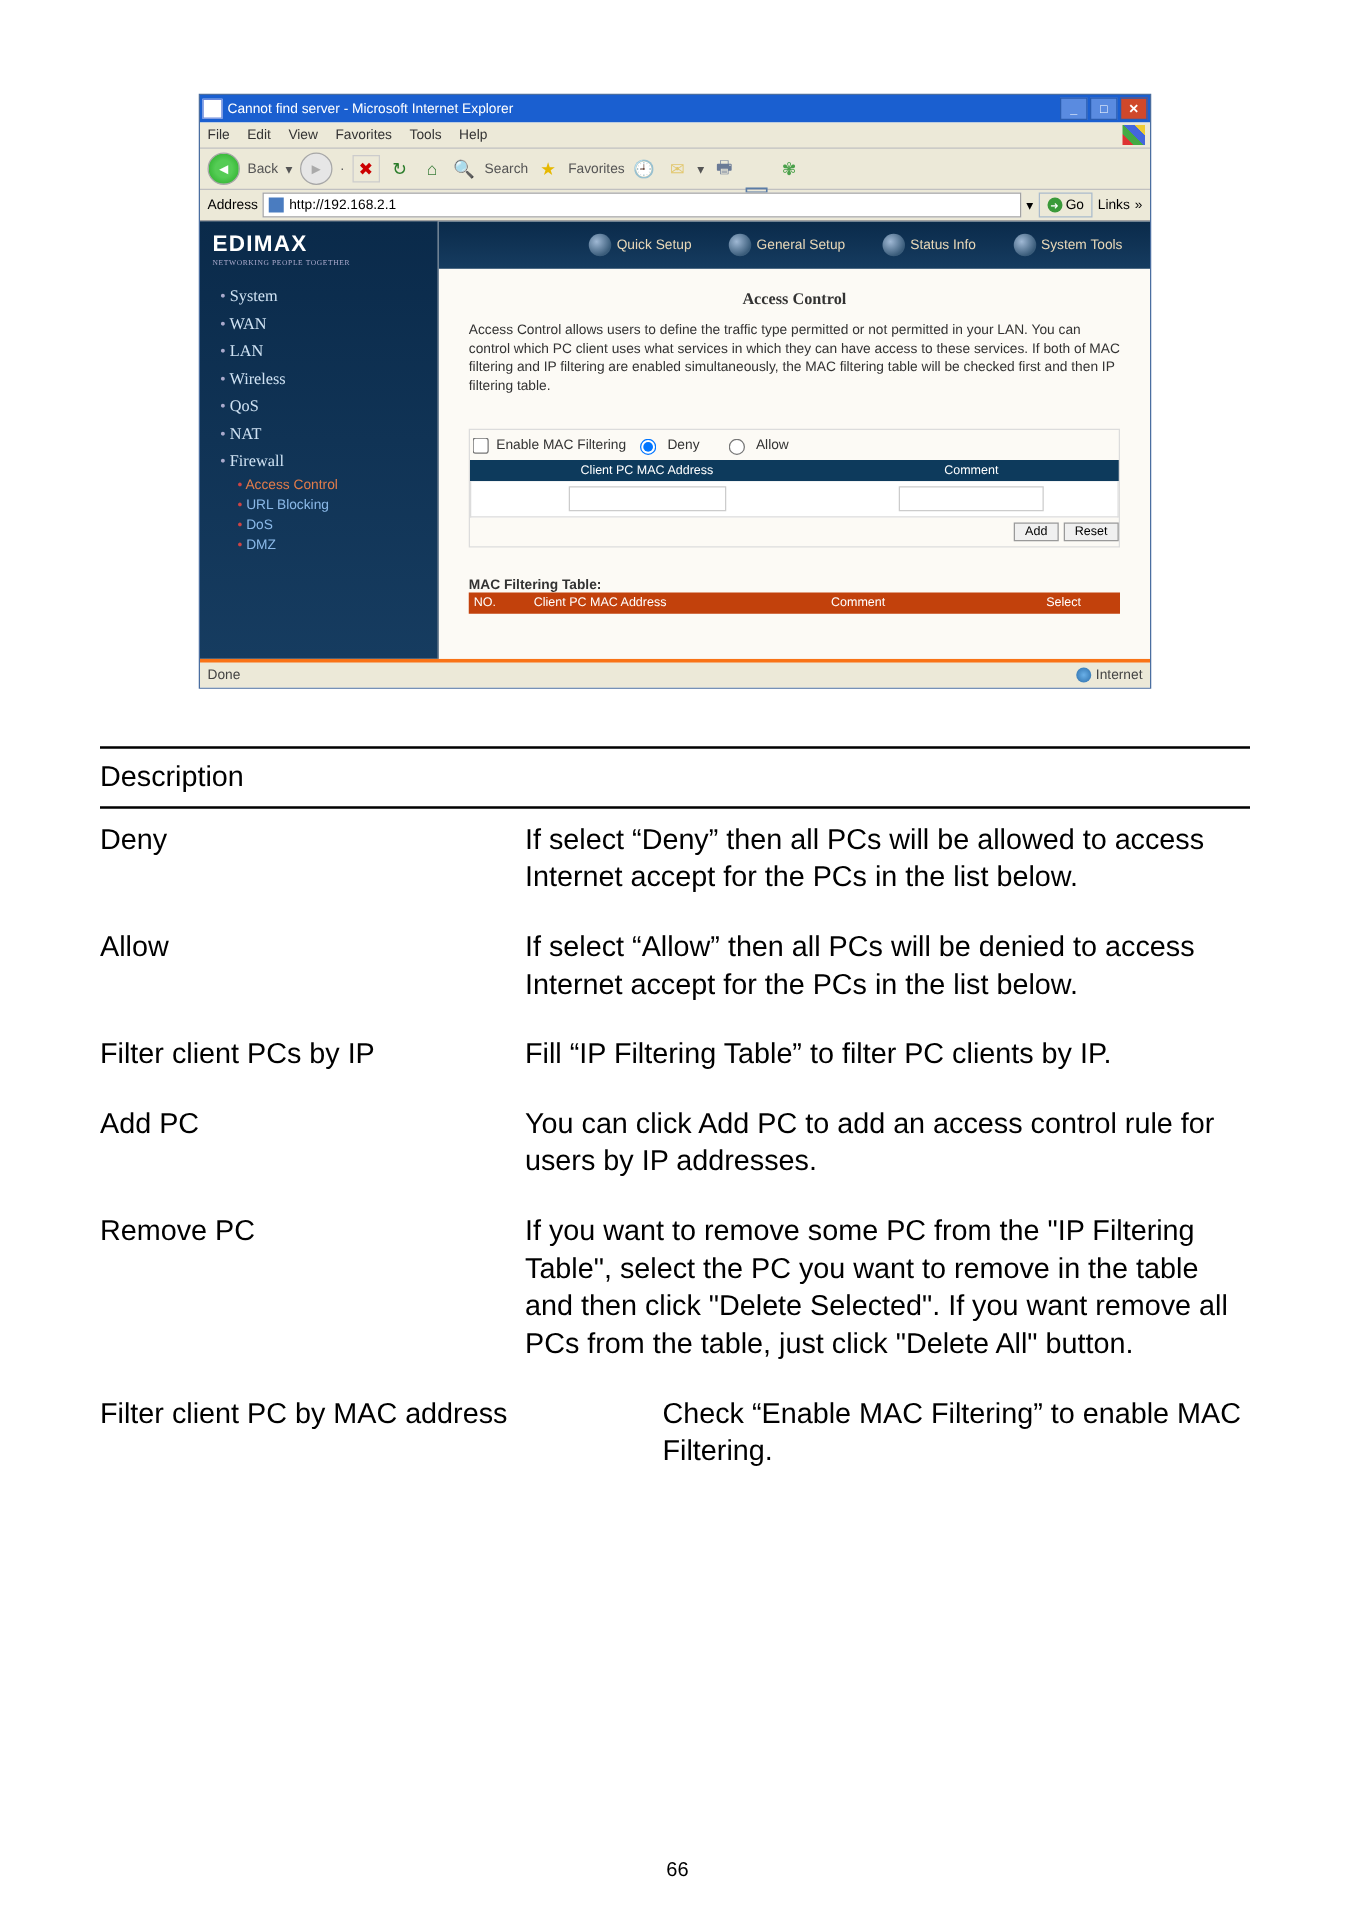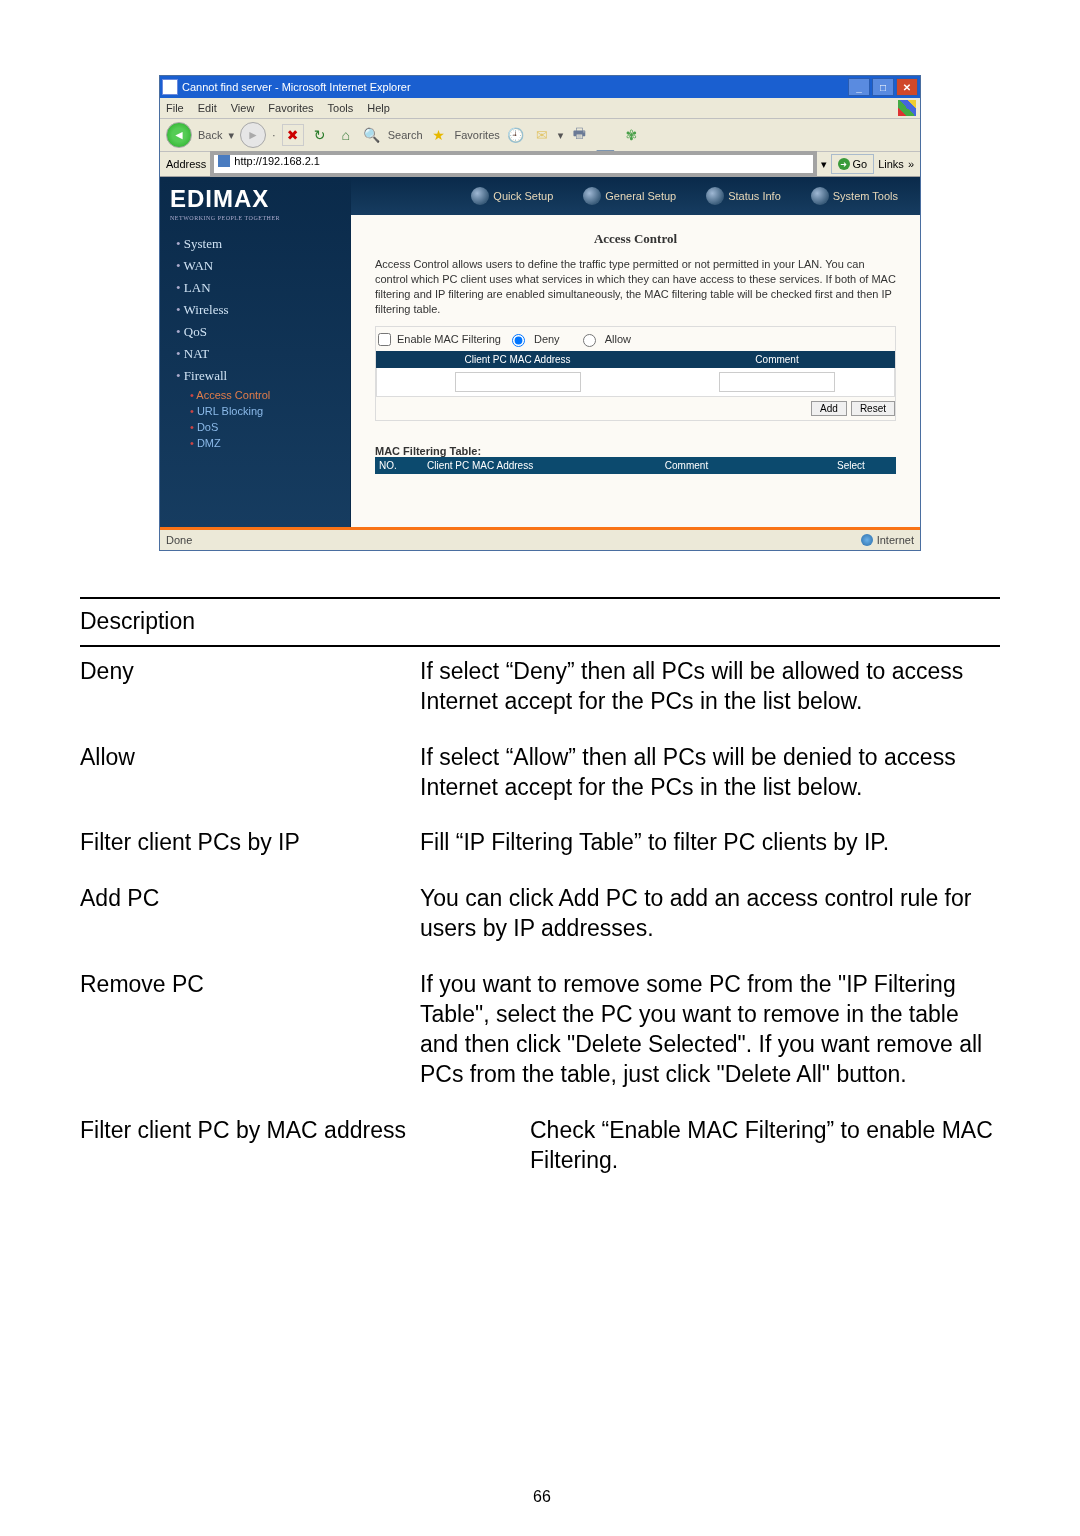--- a/index.html
+++ b/index.html
@@ -23,57 +23,57 @@
   .tbico.refresh{color:#2a7c2a}
   .tbico.home{color:#3a7c3a}
   .tbico.star{color:#e6b800}
   .tbico.clock{color:#3aa0d8}
   .tbico.mail{color:#e2c76e}
   .tbico.print{color:#6a7a96}
   .tbico.doc{color:#5a7ca6}
   .tbico.msn{color:#4aa04a}
   .ie-tool .lbl{font-size:11px;color:#555}
   .ie-addr{background:#ece9d8;display:flex;align-items:center;height:24px;padding:0 6px;gap:4px;border-bottom:1px solid #a0a0a0}
-  .addrbox{flex:1;background:#fff;border:4px solid #a3a3a3;height:18px;display:flex;align-items:flex-start;padding:0 4px;gap:4px}
+  .addrbox{flex:1;background:#fff;border:1px solid #a3a3a3;height:18px;display:flex;align-items:center;padding:0 4px;gap:4px}
   .addrbox .pg{width:12px;height:12px;background:#4a7cc0}
   .go{background:#ece9d8;border:1px solid #abc;height:18px;display:flex;align-items:center;padding:0 6px;gap:3px}
   .go .g{width:12px;height:12px;border-radius:50%;background:#3a9a3a;color:#fff;display:flex;align-items:center;justify-content:center;font-size:8px}
   
   .rpage{display:flex;height:350px}
   .rside{width:190px;background:linear-gradient(#0a2a4a,#163c60);color:#cfe2f3;font-family:Georgia,serif;font-size:13px;border-right:1px solid #0a2a4a}
-  .rside .brand{font-family:Arial Black,Arial;font-weight:900;color:#fff;letter-spacing:1px;padding:8px 10px 2px;font-size:24px}
+  .rside .brand{font-family:Arial Black,Arial;font-weight:900;color:#fff;letter-spacing:1px;padding:8px 10px 2px;font-size:18px}
   .rside .brandsub{font-size:6px;color:#aac;padding:0 10px 8px;letter-spacing:.5px}
   .rside ul{list-style:none;margin:0;padding:4px 0 0 0}
   .rside li{padding:3px 0 3px 16px}
   .rside li::before{content:"• ";color:#aac}
   .rside .sub{padding:2px 0 2px 30px;font-size:11px;font-family:Arial}
   .rside .sub::before{content:"• ";color:#c44}
   .rside .sub.active{color:#e27c4a}
   .rside .sub a{color:#8bb9e8}
   .rmain{flex:1;background:#fcfaf5;position:relative;font-size:11px;color:#333;overflow-y:auto}
   .rtabs{background:linear-gradient(#0a2a4a,#163c60);height:38px;display:flex;align-items:center;justify-content:flex-end;color:#e8d8b8;gap:30px;padding-right:22px;font-size:11px}
   .rtabs .tab{display:flex;align-items:center;gap:4px}
   .globe{width:18px;height:18px;border-radius:50%;background:radial-gradient(circle at 35% 35%,#9fb8d4,#3a5c7a 70%)}
   .rbody{padding:10px 24px 16px}
   .rtitle{text-align:center;font-weight:bold;font-size:13px;margin:6px 0 10px;font-family:Georgia,serif}
-  .rdesc{font-size:11px;line-height:1.35;margin-bottom:10px}
+  .rdesc{font-size:11px;line-height:1.35;margin-bottom:27px}
   .macrow{display:flex;align-items:center;gap:6px;padding:4px 2px}
   .macrow input[type=checkbox]{margin:0}
   .thead{display:flex;background:#0d3a5c;color:#fff;font-size:10px;text-align:center}
   .thead div{padding:3px 0}
   .thead .c1{flex:1.2}
   .thead .c2{flex:1}
   .trow{display:flex;background:#fff;border:1px solid #dcdcdc;border-top:none;align-items:center}
   .trow input{border:1px solid #ccc;height:16px;margin:4px}
   .trow .c1{flex:1.2;text-align:center}
   .trow .c2{flex:1;text-align:center}
   .btnrow{display:flex;justify-content:flex-end;gap:4px;padding:4px 0}
   .wbtn{border:1px solid #9a9a9a;background:#f0f0f0;font-size:10px;padding:1px 8px}
   .tbl2title{font-weight:bold;font-size:11px;margin-top:24px}
-  .thead2{display:flex;background:#0c4a6e;color:#fff;font-size:10px}
+  .thead2{display:flex;background:#c2410c;color:#fff;font-size:10px}
   .thead2 div{padding:3px 4px}
   .thead2 .n{width:40px}
   .thead2 .a{flex:1.4}
   .thead2 .c{flex:1}
   .thead2 .s{width:55px}
   .ie-status{background:#ece9d8;border-top:3px solid #f97316;height:20px;display:flex;align-items:center;padding:0 6px;font-size:11px;color:#444}
   .ie-status .sp{flex:1}
   .ie-status .glb{width:12px;height:12px;border-radius:50%;background:radial-gradient(circle,#6ab0e8,#2a6ca8);margin-right:4px}
   
   .doc{margin-top:46px;font-size:23px;line-height:1.3}

